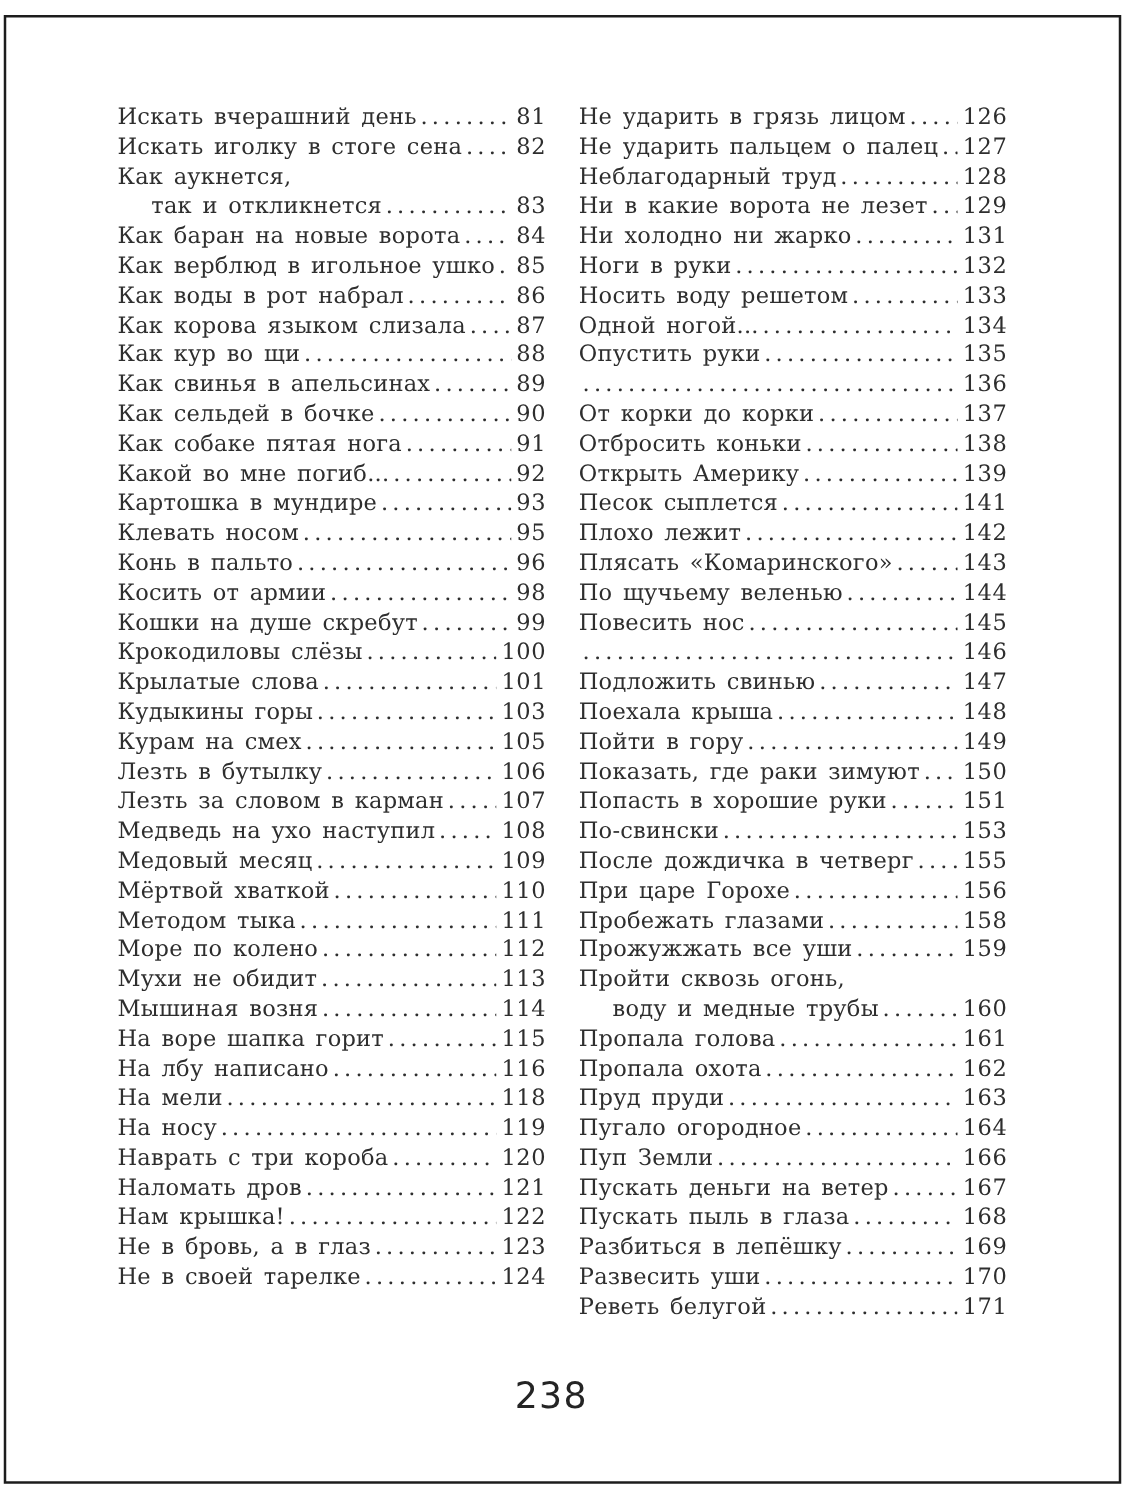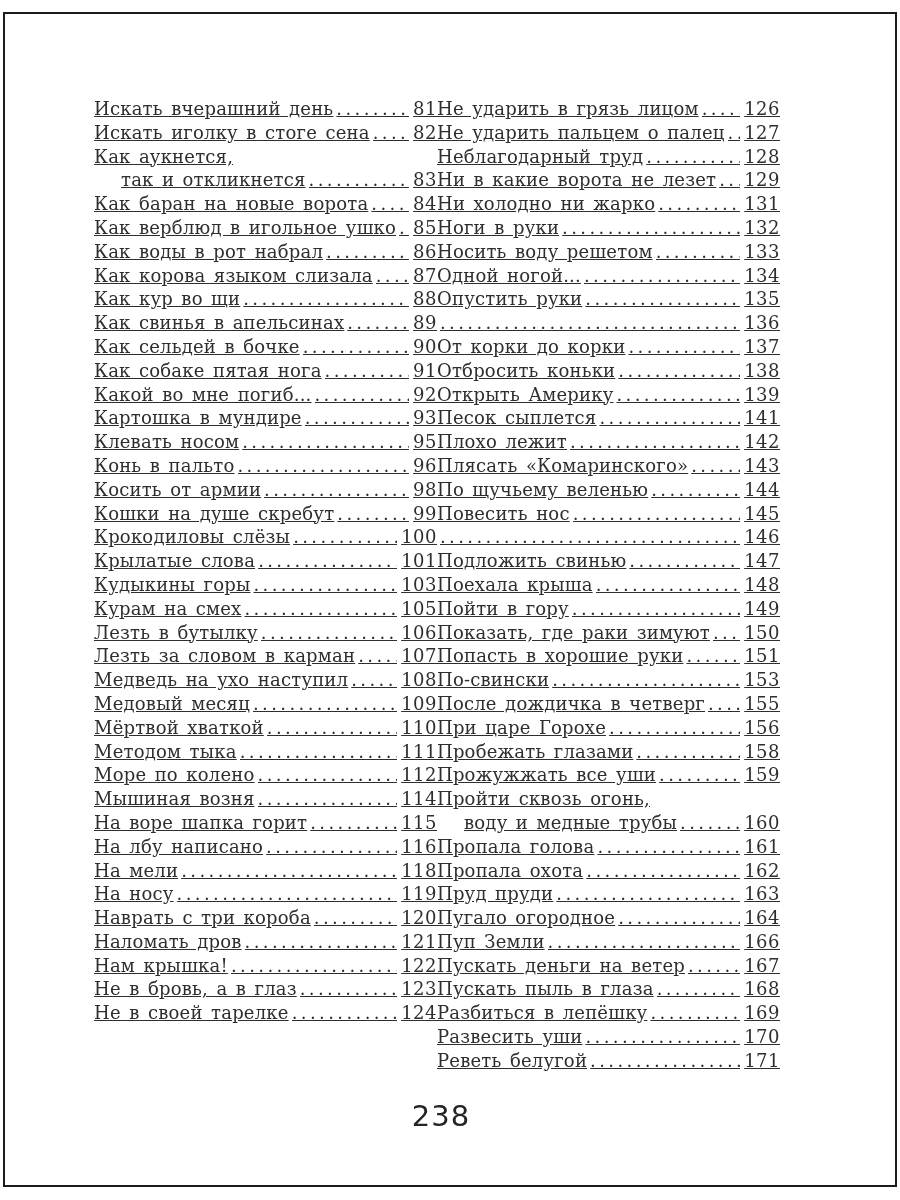--- a/index.html
+++ b/index.html
@@ -20,24 +20,24 @@
     left: 3px;
     top: 12px;
     right: 3px;
     bottom: 13px;
     border: 2px solid #1c1c1c;
     background: #ffffff;
   }
   .toc {
     position: absolute;
     left: 94px;
-    top: 97px;
+    top: 82px;
     width: 712px;
     display: flex;
-    text-decoration: underline;
+    gap: 26px;
   }
   .toc-col {
     flex: 0 0 343px;
     width: 343px;
   }
   .row {
     display: flex;
     align-items: baseline;
     height: 23.8px;
     line-height: 23.8px;
@@ -224,20 +224,25 @@
         <span class="label">Методом тыка</span>
         <span class="leader"></span>
         <span class="page-num">111</span>
       </div>
       <div class="row">
         <span class="label">Море по колено</span>
         <span class="leader"></span>
         <span class="page-num">112</span>
       </div>
       <div class="row">
+        <span class="label">Мухи не обидит</span>
+        <span class="leader"></span>
+        <span class="page-num">113</span>
+      </div>
+      <div class="row">
         <span class="label">Мышиная возня</span>
         <span class="leader"></span>
         <span class="page-num">114</span>
       </div>
       <div class="row">
         <span class="label">На воре шапка горит</span>
         <span class="leader"></span>
         <span class="page-num">115</span>
       </div>
       <div class="row">

